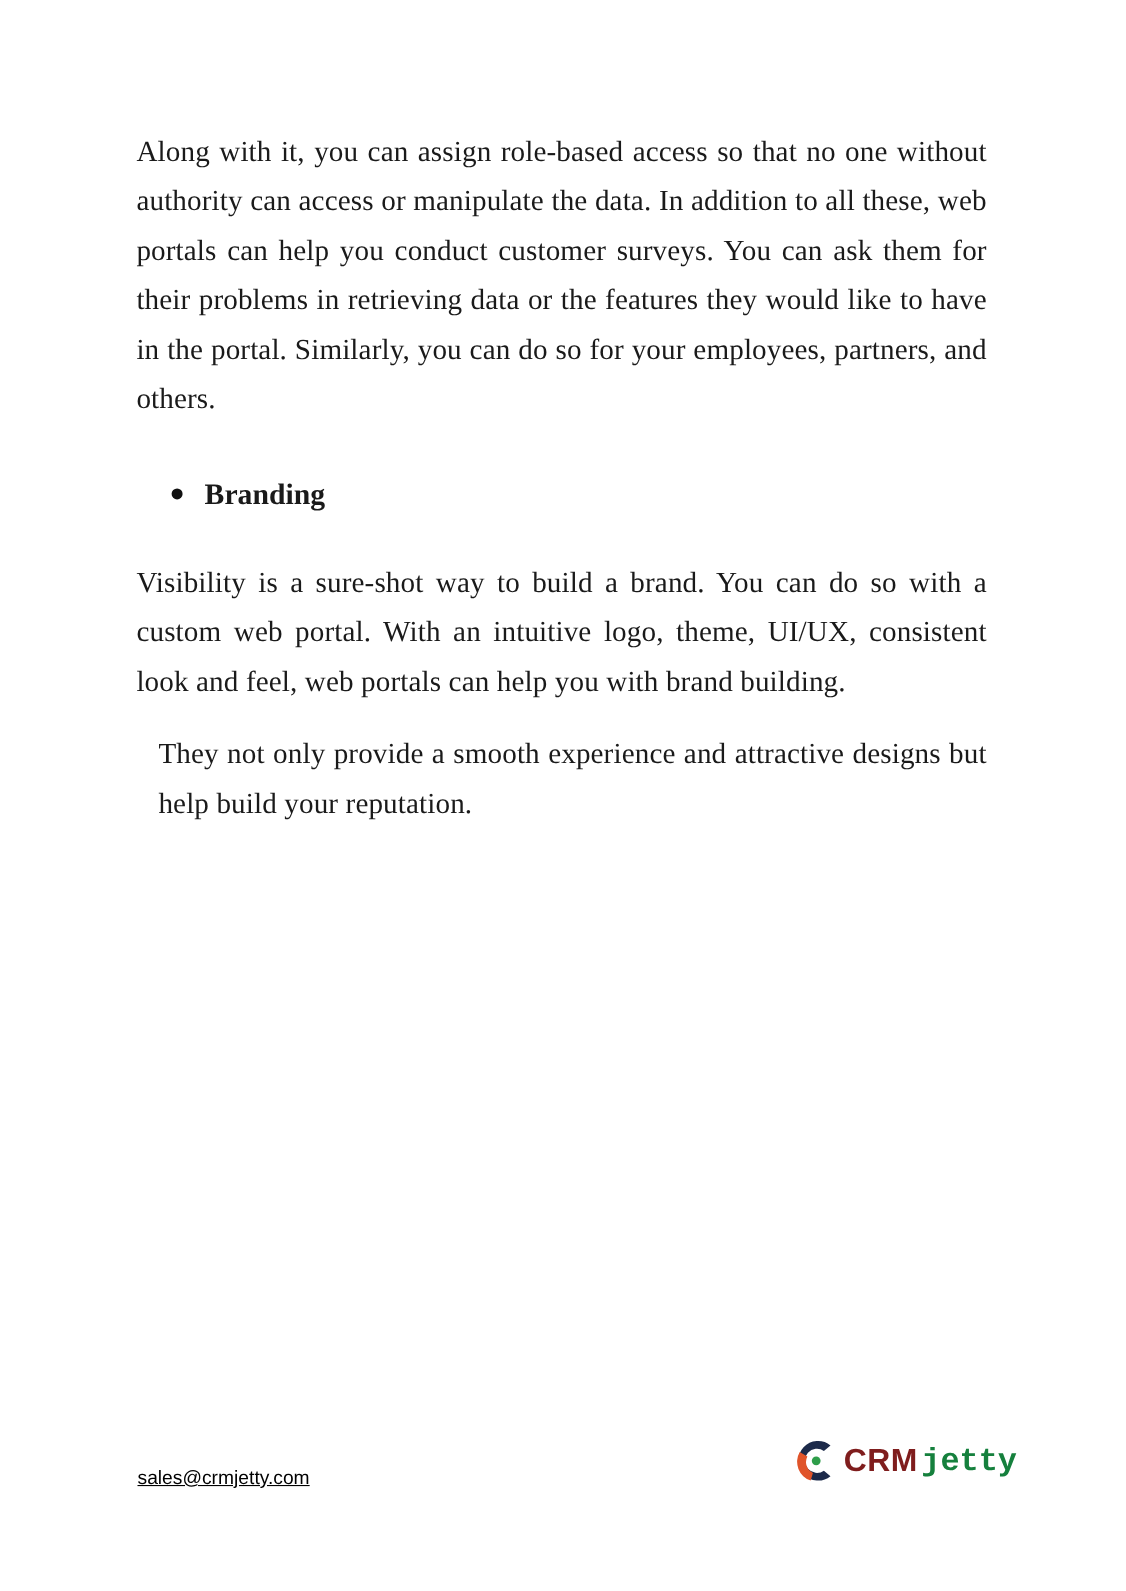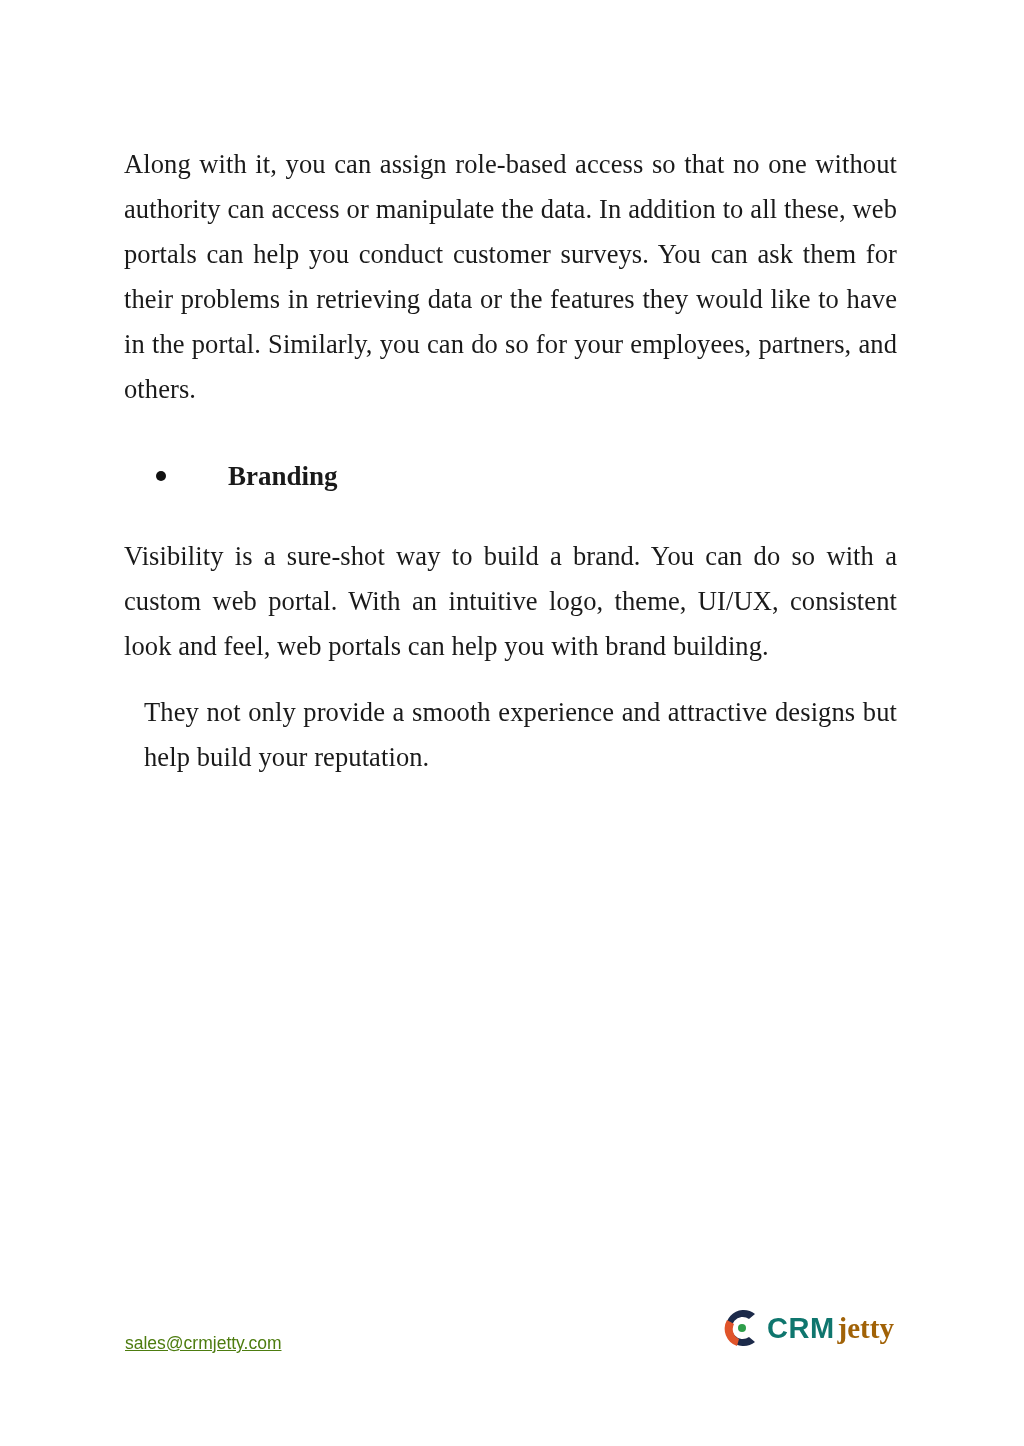--- a/index.html
+++ b/index.html
@@ -11,39 +11,38 @@
       width: 1024px;
       height: 1446px;
       position: relative;
       overflow: hidden;
       font-family: "DejaVu Serif", "Liberation Serif", serif;
       color: #1a1a1a;
     }
     .page {
       position: absolute;
       left: 124px;
-      top: 142px;
+      top: 115px;
       width: 773px;
     }
     .para {
       font-size: 26.5px;
       line-height: 45px;
       text-align: justify;
       margin: 0;
       font-family: "Liberation Serif", "DejaVu Serif", serif;
       letter-spacing: 0.1px;
     }
     .p1 { margin-bottom: 0; }
     .bullet-row {
       display: flex;
       align-items: center;
       margin-top: 42px;
       margin-left: 32px;
       height: 44px;
-      gap: 42px;
     }
     .bullet-dot {
       width: 10px;
       height: 10px;
       border-radius: 50%;
       background: #111;
       margin-right: 20px;
     }
     .bullet-text {
       font-family: "Liberation Serif", "DejaVu Serif", serif;
@@ -52,44 +51,44 @@
     }
     .p2 { margin-top: 36px; }
     .p3, .p4 { margin-top: 21px; margin-left: 20px; }
 
     .footer-email {
       position: absolute;
       left: 125px;
       top: 1333px;
       font-family: "Liberation Sans", "DejaVu Sans", sans-serif;
       font-size: 17.5px;
-      color: #4d7c0f;
+      color: #000000;
       text-decoration: underline;
     }
     .logo {
       position: absolute;
       left: 721px;
       top: 1306px;
       display: flex;
       align-items: center;
     }
     .logo svg { display: block; }
     .logo-crm {
       font-family: "Liberation Sans", "DejaVu Sans", sans-serif;
       font-weight: bold;
       font-size: 29px;
-      color: #0f766e;
+      color: #7f1d1d;
       margin-left: 6px;
       letter-spacing: 0.5px;
     }
     .logo-jetty {
-      font-family: Liberation Serif, serif;
+      font-family: Liberation Mono, monospace;
       font-weight: bold;
       font-size: 29px;
-      color: #a16207;
+      color: #15803d;
       margin-left: 3px;
     }
   </style>
 </head>
 <body>
 
 <div class="page">
   <p class="para p1">Along with it, you can assign role-based access so that no one without authority can access or manipulate the data. In addition to all these, web portals can help you conduct customer surveys. You can ask them for their problems in retrieving data or the features they would like to have in the portal. Similarly, you can do so for your employees, partners, and others.</p>
 
   <div class="bullet-row">

